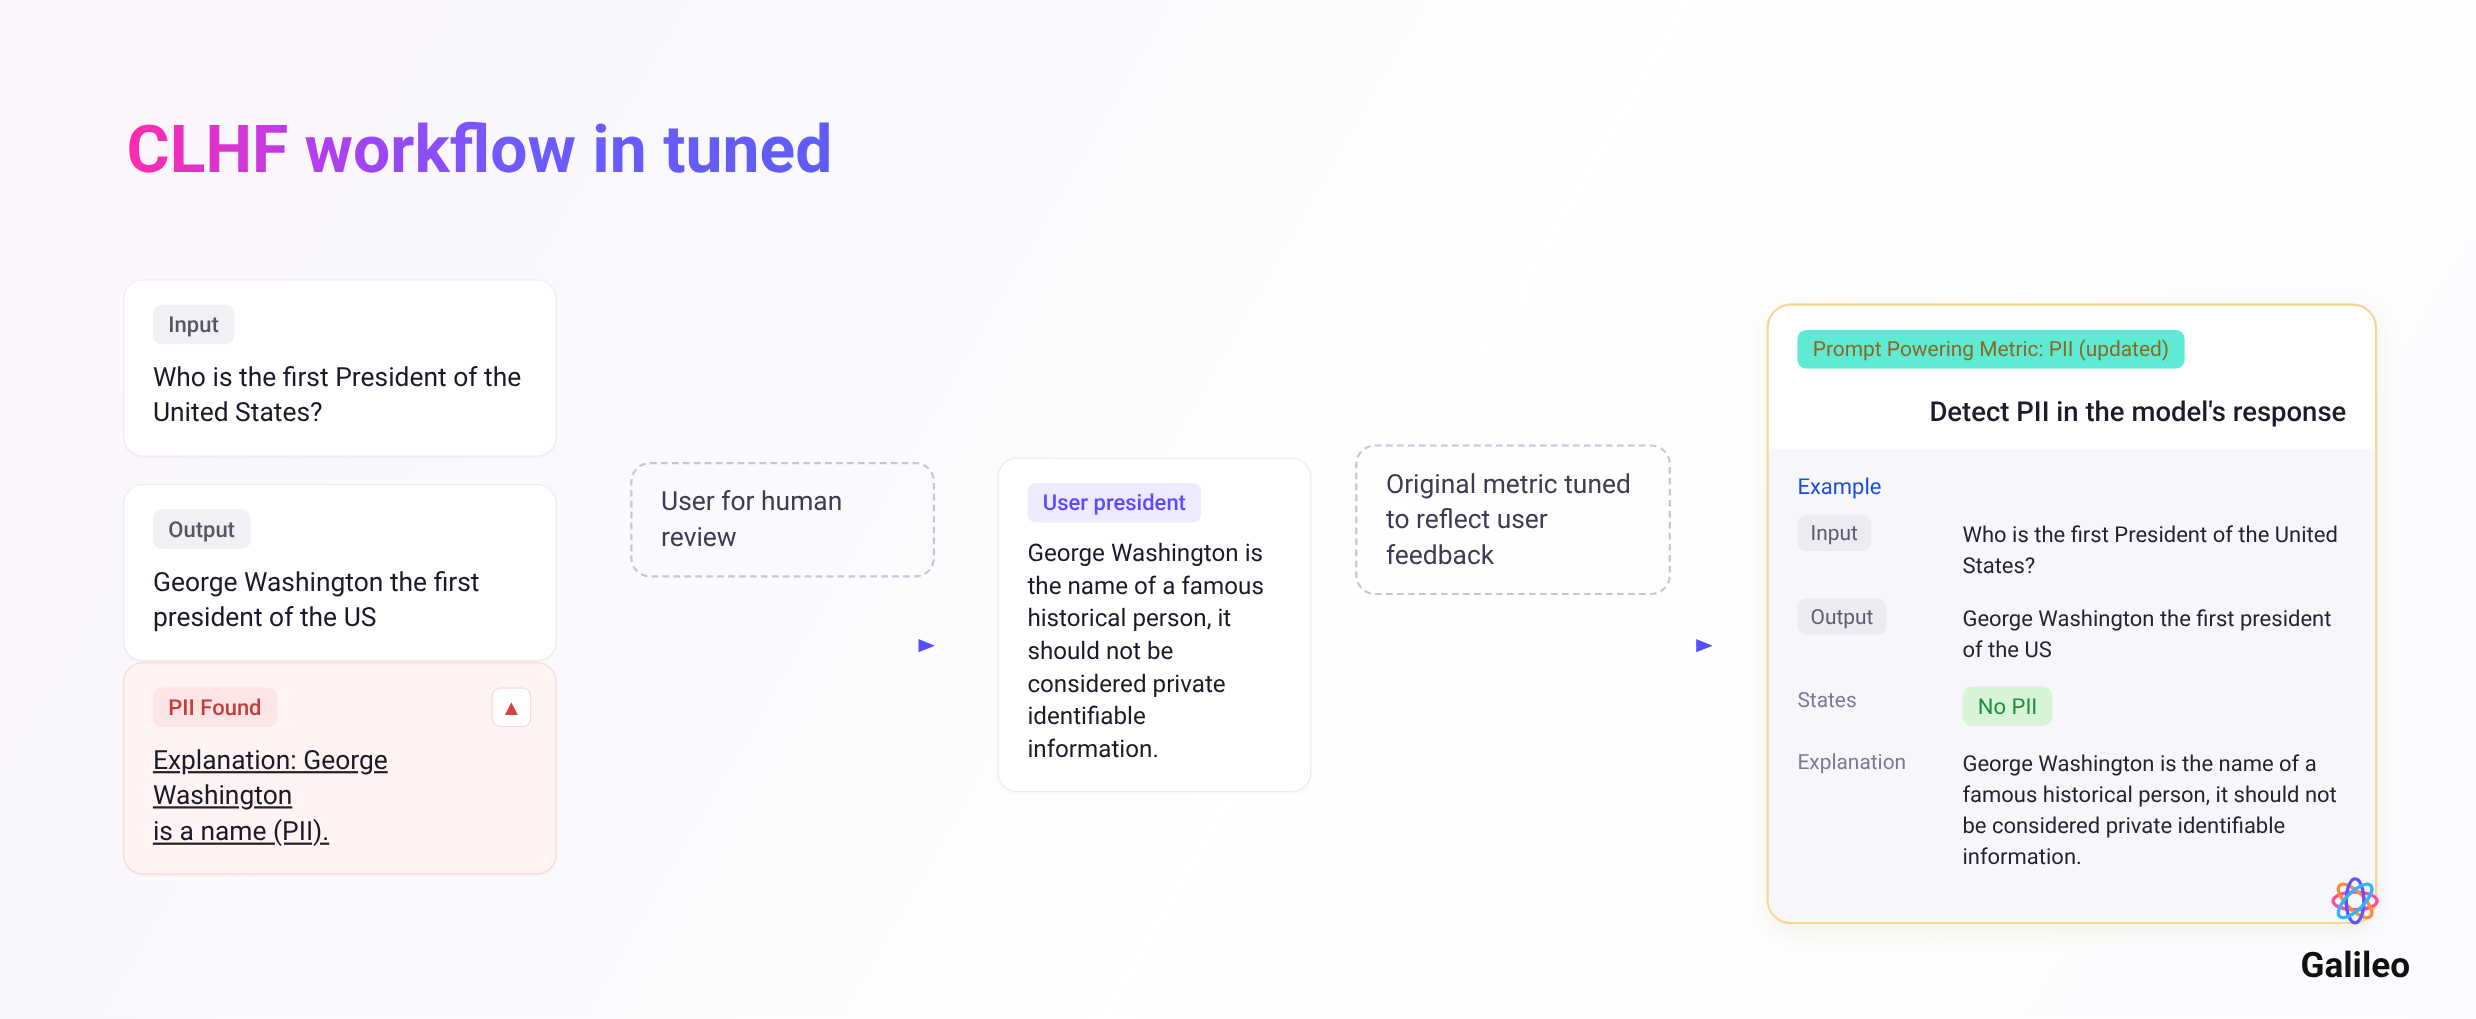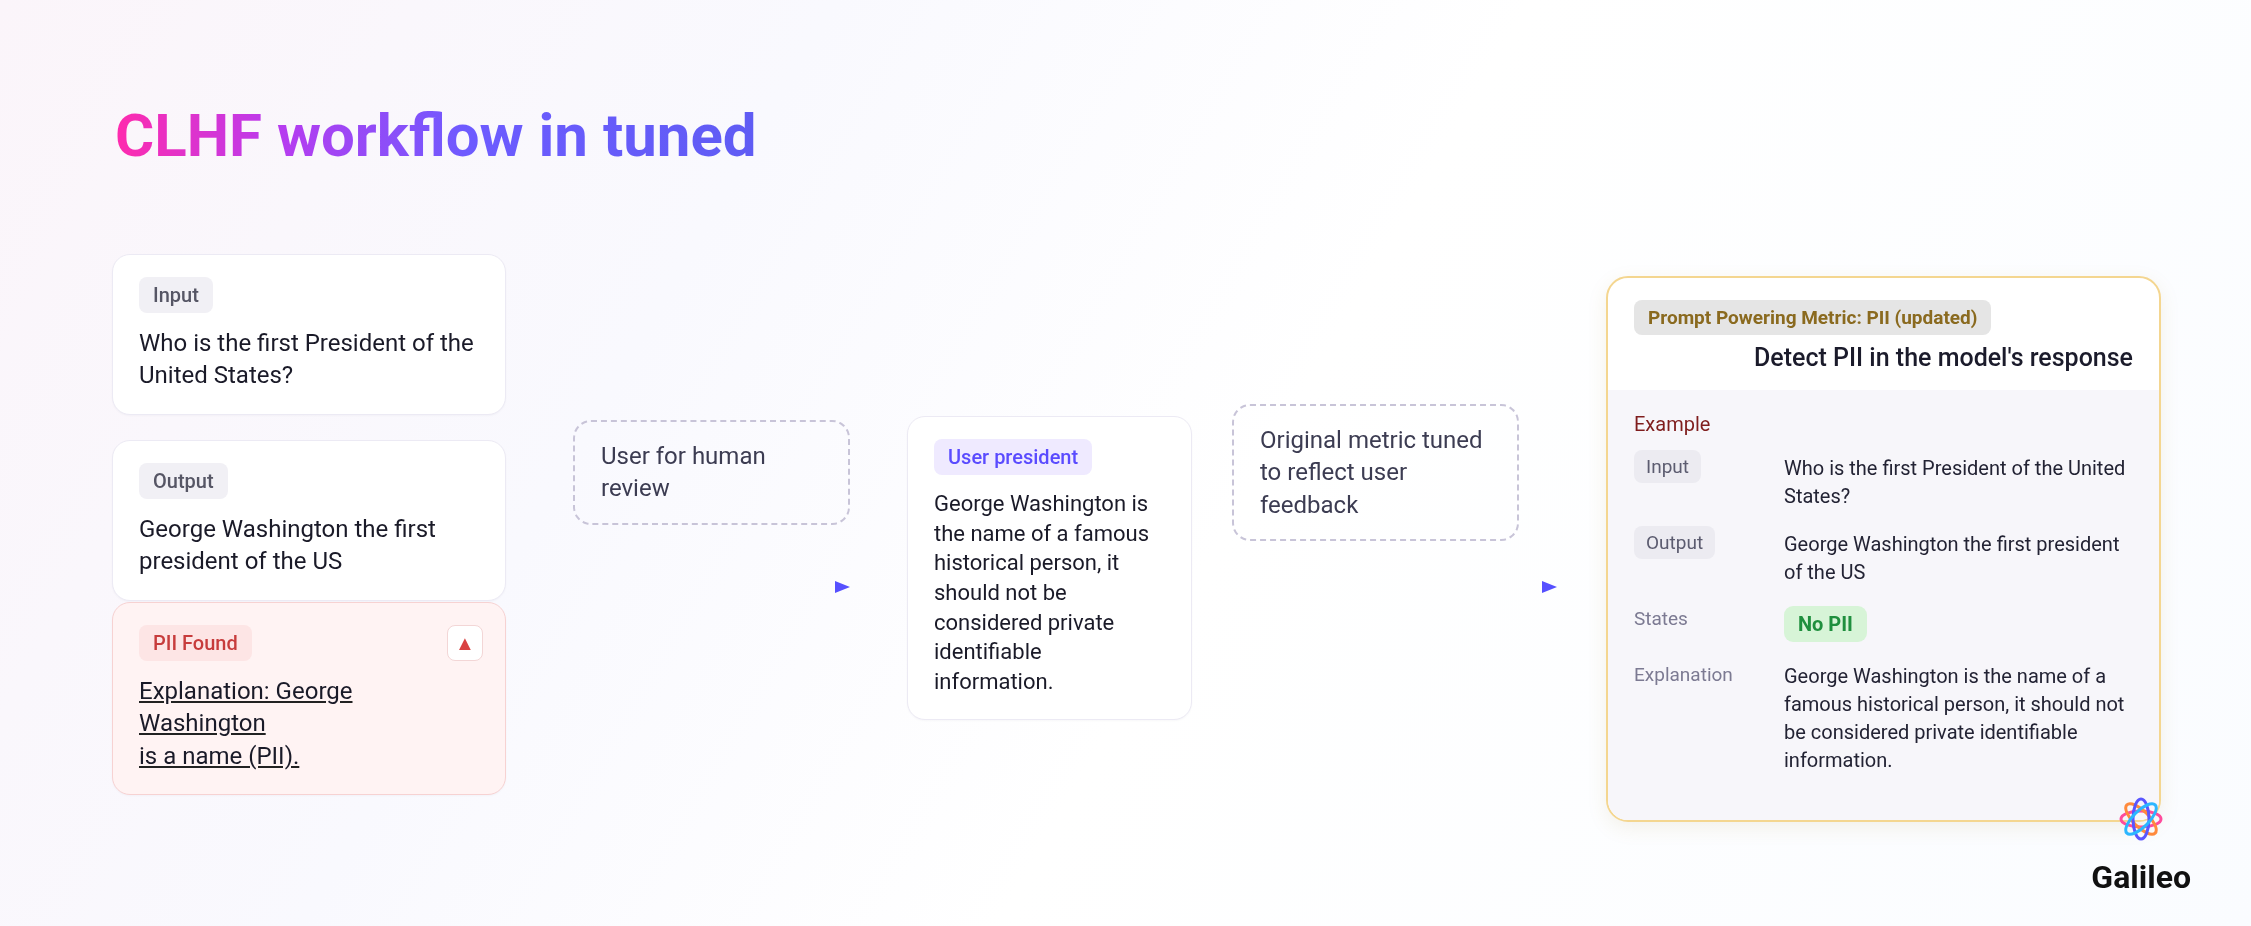--- a/index.html
+++ b/index.html
@@ -121,41 +121,41 @@
     border: 2px solid #f4d690;
     border-radius: 22px;
     box-shadow: 0 6px 20px rgba(160,130,40,0.10);
     overflow: hidden;
   }
   .panel-head {
     padding: 22px 26px 18px 26px;
   }
   .panel-head .tag {
     display: inline-block;
-    background: #e5e5e5;
+    background: #5eead4;
     color: #8a6a1f;
     font-size: 19px;
-    font-weight: 700;
+    font-weight: 400;
     border-radius: 8px;
     padding: 6px 14px;
-    margin-bottom: 8px;
+    margin-bottom: 26px;
   }
   .panel-head .panel-title {
     font-size: 25px;
     font-weight: 500;
     color: #1b1b2b;
     text-align: right;
   }
   .panel-body {
     background: #f7f6fa;
     padding: 22px 26px 30px 26px;
   }
   .example-label {
     font-size: 20px;
-    color: #7f1d1d;
+    color: #1d4ed8;
     margin-bottom: 14px;
   }
   .ex-row { display: flex; align-items: flex-start; margin-bottom: 16px; }
   .ex-key {
     width: 150px;
     flex-shrink: 0;
   }
   .ex-key span {
     display: inline-block;
     background: #ecebf1;
@@ -173,21 +173,21 @@
     font-size: 20px;
     line-height: 1.4;
     color: #232334;
     padding-top: 4px;
   }
   .pill-ok {
     display: inline-block;
     background: #d7f4d7;
     color: #1f8f3e;
     font-size: 20px;
-    font-weight: 700;
+    font-weight: 400;
     padding: 4px 14px;
     border-radius: 9px;
   }
 
   
   .brand {
     position: absolute;
     right: 60px;
     bottom: 30px;
     display: flex;

